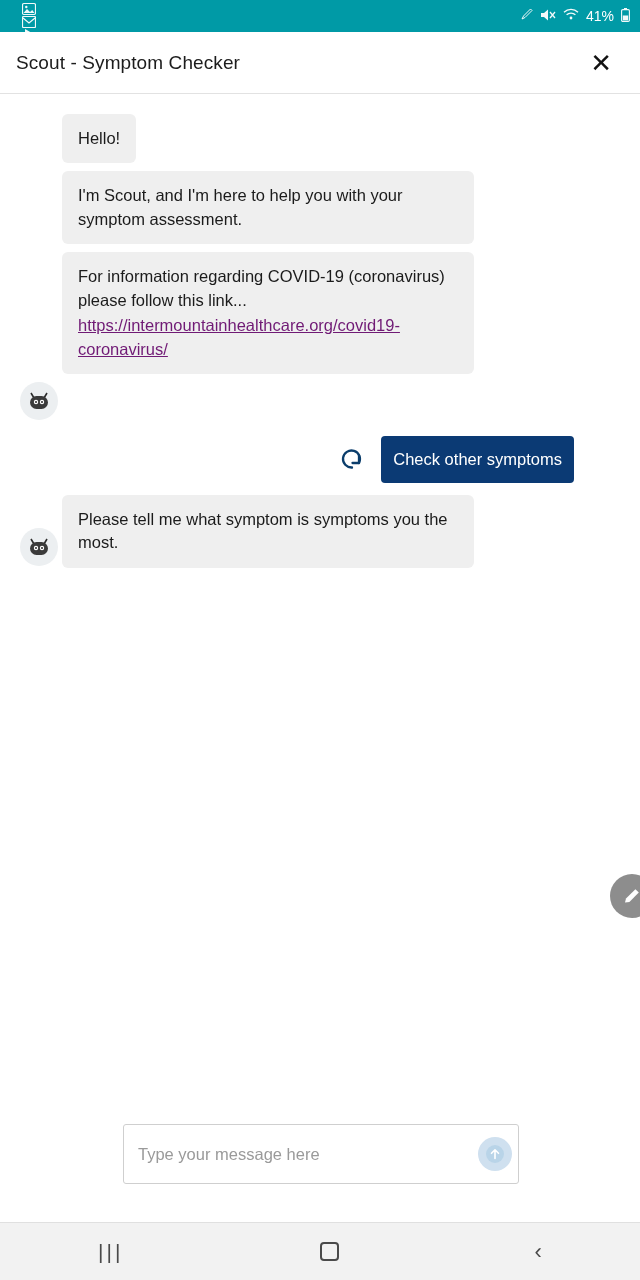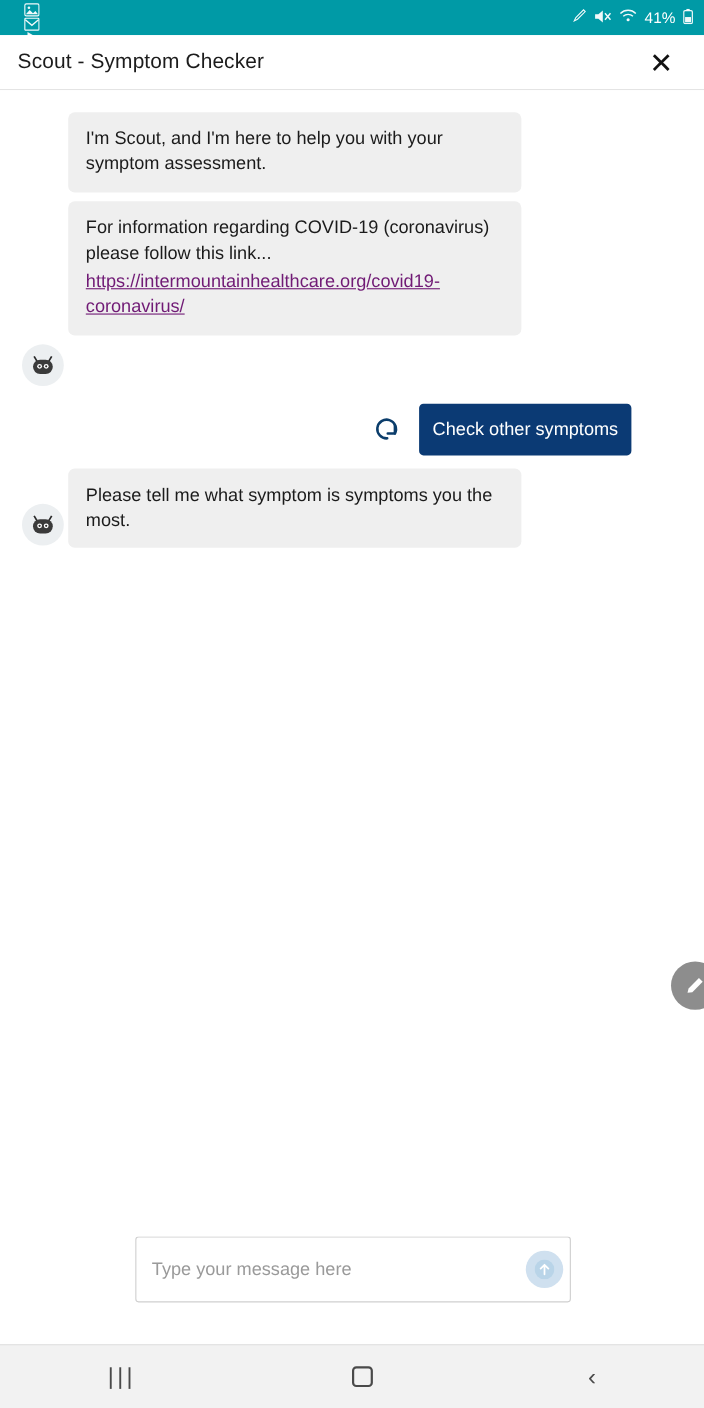--- a/index.html
+++ b/index.html
@@ -28,21 +28,21 @@
   }
   .status-left { display: flex; align-items: center; gap: 0; flex-direction: column; }
   .status-time { font-size: 15px; letter-spacing: .2px; }
   .status-right { margin-left: auto; display: flex; align-items: flex-start; gap: 7px; font-size: 14px; }
   .sicon { display: inline-block; opacity: .95; }
   .sicon svg { display: block; }
   .status-battery-text { font-size: 14px; }
 
   
   .appbar {
-    height: 50px;
+    height: 62px;
     flex: none;
     background: #ffffff;
     border-bottom: 1px solid #e2e2e2;
     display: flex; align-items: center;
     padding: 0 22px 0 16px;
   }
   .appbar-title {
     font-size: 19px;
     color: #1c1c1c;
     letter-spacing: .1px;
@@ -243,20 +243,24 @@
     </div>
   </div>
 
   <div class="appbar">
     <div class="appbar-title">Scout - Symptom Checker</div>
     <div class="appbar-close">✕</div>
   </div>
 
   <div class="chat">
 
+    <div class="msg-row">
+      <div class="avatar-slot"></div>
+      <div class="bubble">Hello!</div>
+    </div>
 
     <div class="msg-row">
       <div class="avatar-slot"></div>
       <div class="bubble">I'm Scout, and I'm here to help you with your symptom assessment.</div>
     </div>
 
     <div class="msg-row">
       <div class="avatar-slot"></div>
       <div class="bubble">
         <span>For information regarding COVID-19 (coronavirus) please follow this link...</span>

